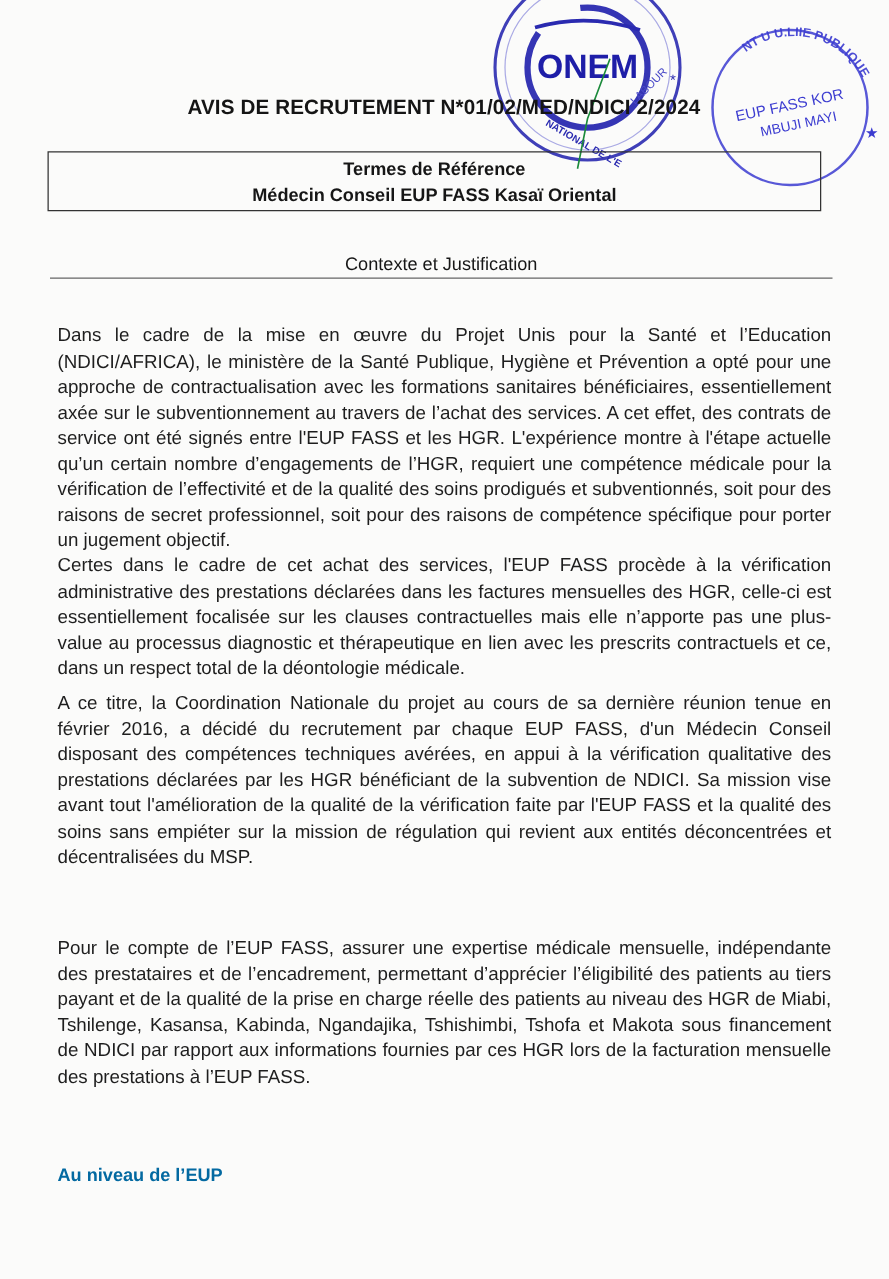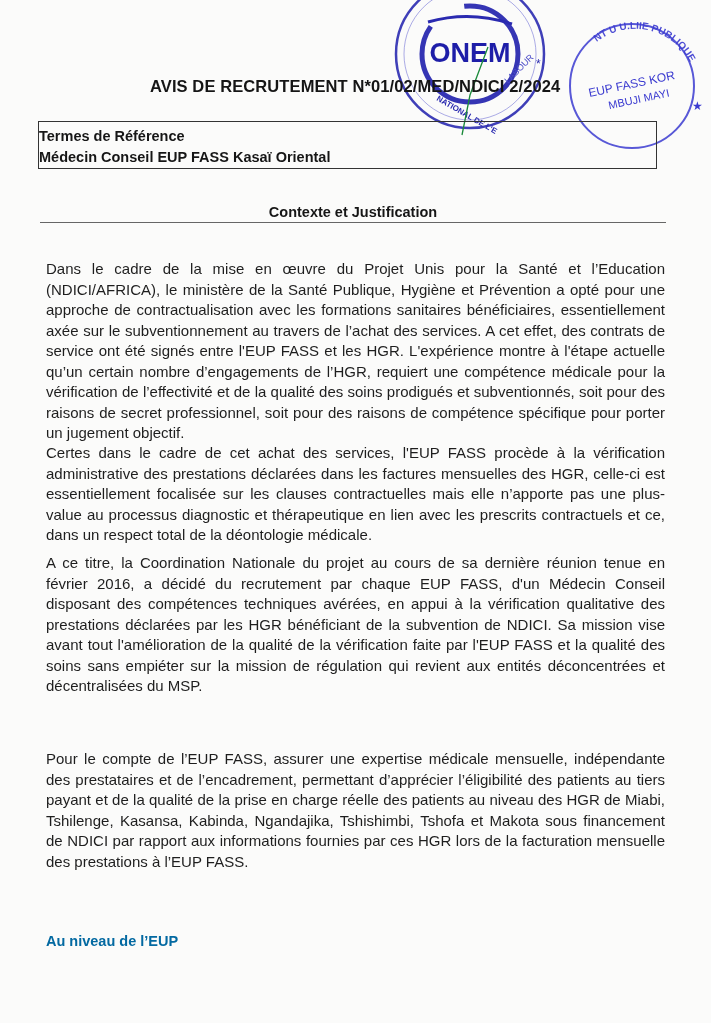--- a/index.html
+++ b/index.html
@@ -14,28 +14,29 @@
 
     .doc-title {
       position: absolute; left: 150px; top: 77px;
       font-weight: bold; font-size: 16.5px; letter-spacing: 0.1px;
       color: #151515; white-space: nowrap;
     }
 
     .tor-box {
       position: absolute; left: 38px; top: 121px; width: 617px; height: 46px;
       border: 1px solid #333;
+      text-align: center;
       font-weight: bold; font-size: 14.5px; color: #161616; text-decoration: underline;
     }
     .tor-box .line1 { position: absolute; left: 0; right: 0; top: 6px; }
     .tor-box .line2 { position: absolute; left: 0; right: 0; top: 27px; }
 
     .section-heading {
       position: absolute; left: 40px; width: 626px;
-      text-align: center; font-weight: bold; font-size: 14.5px; color: #161616;
+      text-align: center; font-weight: normal; font-size: 14.5px; color: #161616;
       border-bottom: 1px solid #666; padding-bottom: 2px;
     }
 
     .para {
       position: absolute; left: 46px; width: 619px;
       font-size: 15px; line-height: 20.5px; text-align: justify;
       color: #1e1e1e;
       text-align-last: left;
     }
 

